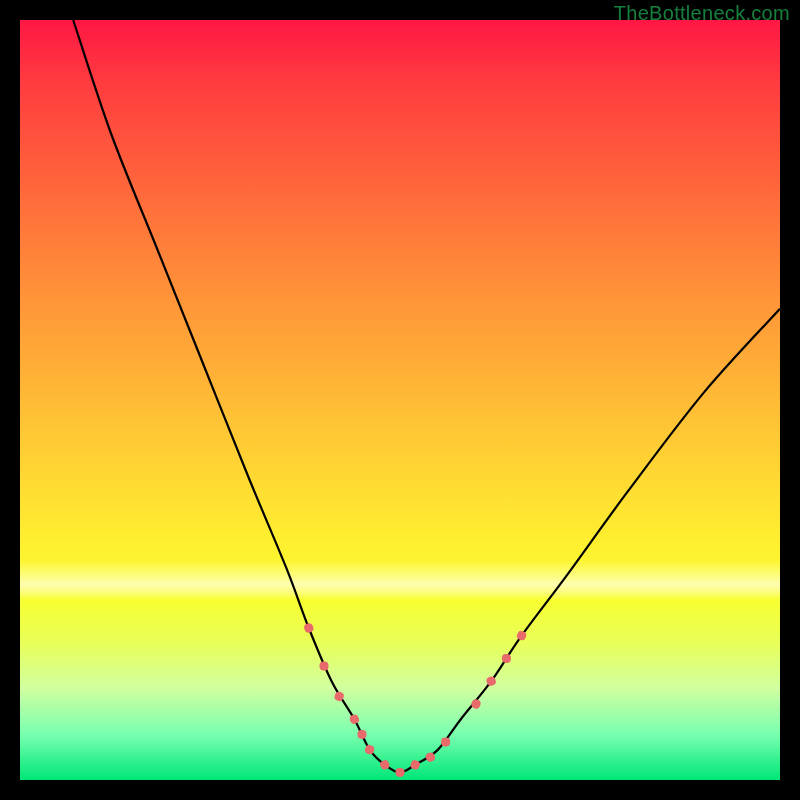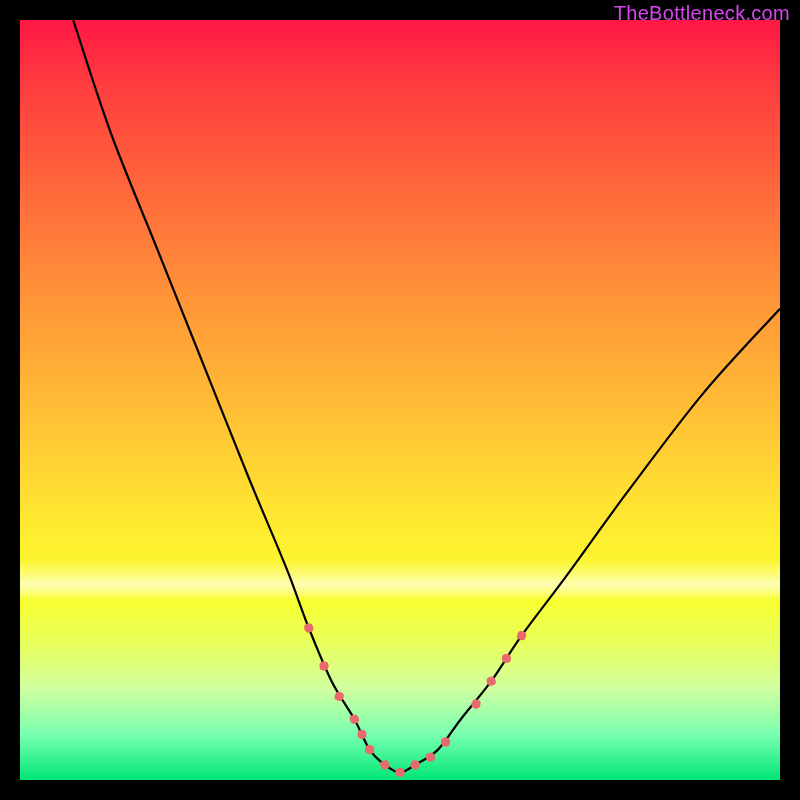--- a/index.html
+++ b/index.html
@@ -52,21 +52,21 @@
       rgba(255,255,180,0.55) 40%,
       rgba(255,255,200,0.8) 60%,
       rgba(255,255,180,0.55) 80%,
       rgba(255,255,150,0) 100%);
     mix-blend-mode: screen;
   }
   .watermark {
     position: absolute;
     top: 2px;
     right: 10px;
-    color: #d946ef;
+    color: #15803d;
     font-size: 20px;
     font-weight: 500;
     letter-spacing: 0.3px;
     user-select: none;
     text-align: center;
   }
   svg.curve {
     position: absolute;
     left: 0;
     top: 0;

